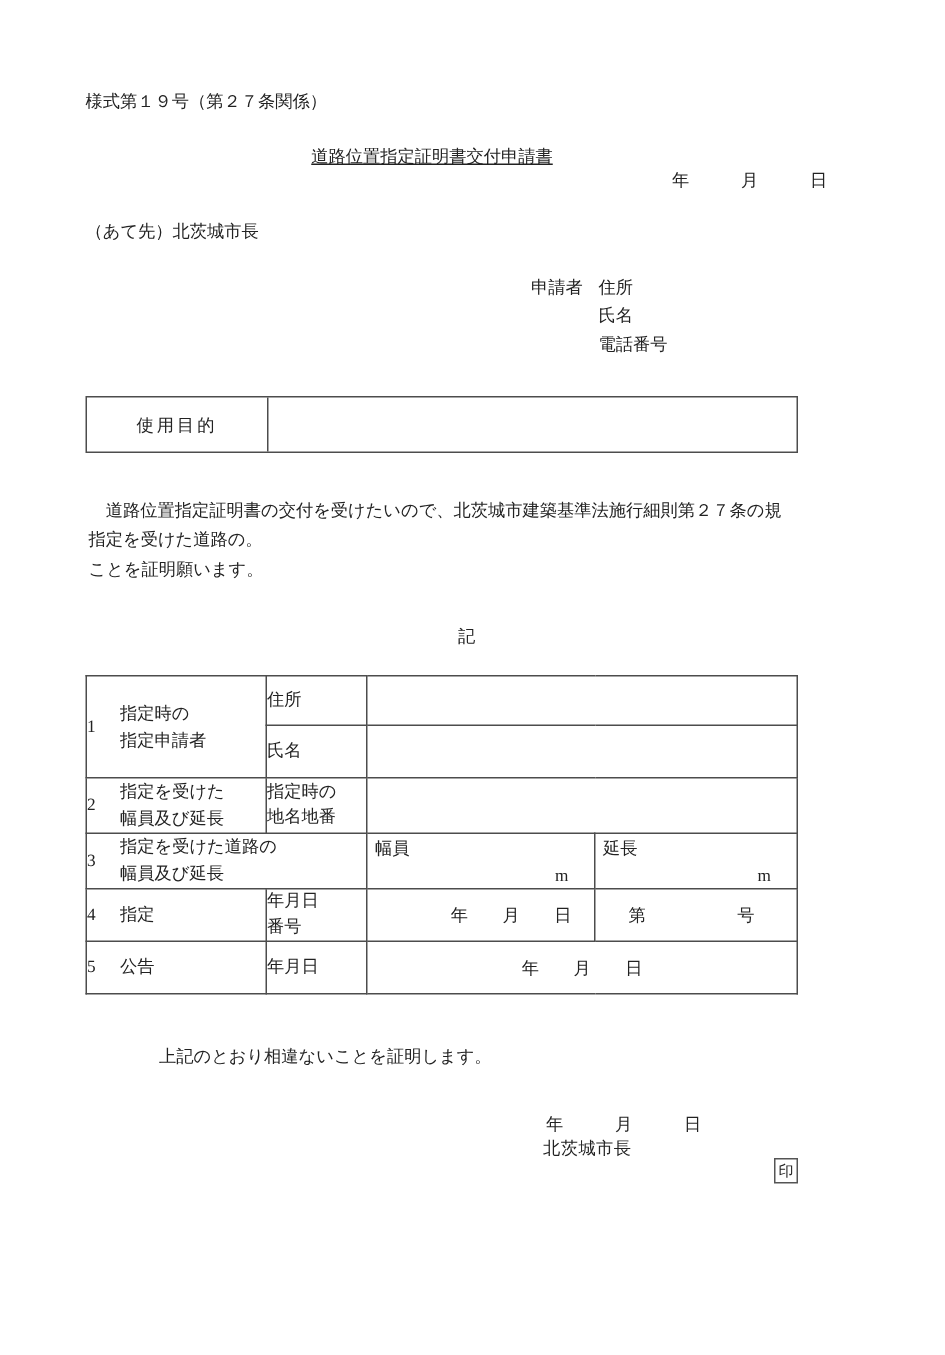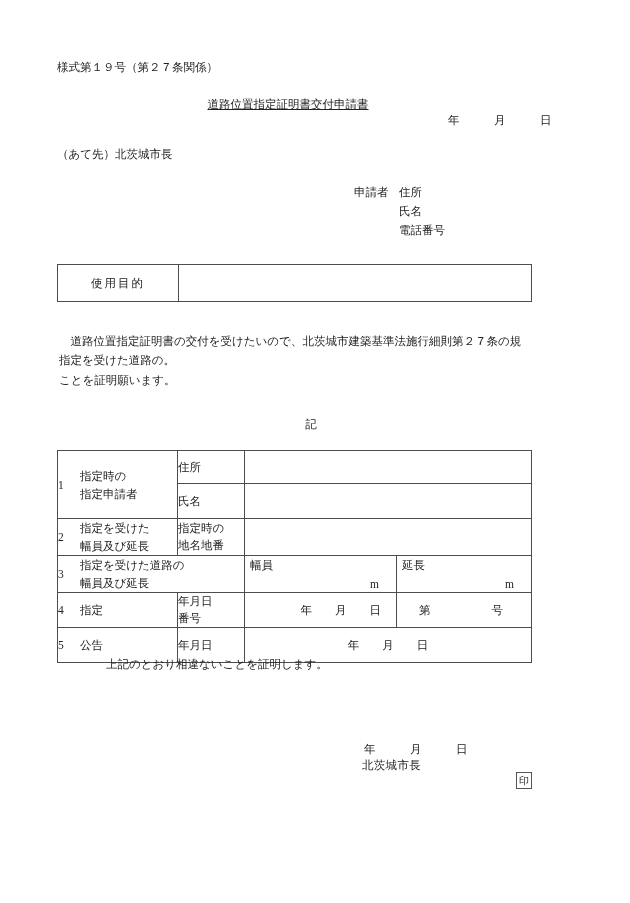--- a/index.html
+++ b/index.html
@@ -54,21 +54,21 @@
   .cA .num { width:22px; flex:0 0 22px; }
   .cA .lbl { line-height:18px; }
   .cB { padding-left:5px; line-height:17px; }
   .cell-rel { position:relative; }
   .cell-rel .fld { position:absolute; left:5px; top:2px; }
   .cell-rel .unit { position:absolute; right:17px; bottom:2px; }
   .c4-date { text-align:right; padding-right:15px !important; }
   .c4-num .inner { display:flex; justify-content:space-between; padding:0 28px 0 22px; }
   .c5-date { text-align:center; }
 
-  .closing-statement { left:106px; top:657px; }
+  .closing-statement { left:106px; top:697px; }
   .closing-date { left:364px; top:742px; }
   .mayor { left:362px; top:758px; letter-spacing:0.3px; }
   .seal {
     left:516px; top:772px; width:14px; height:15px;
     border:1px solid #555; display:flex; align-items:center; justify-content:center;
     font-size:10px;
   }
 </style>
 </head>
 <body>

